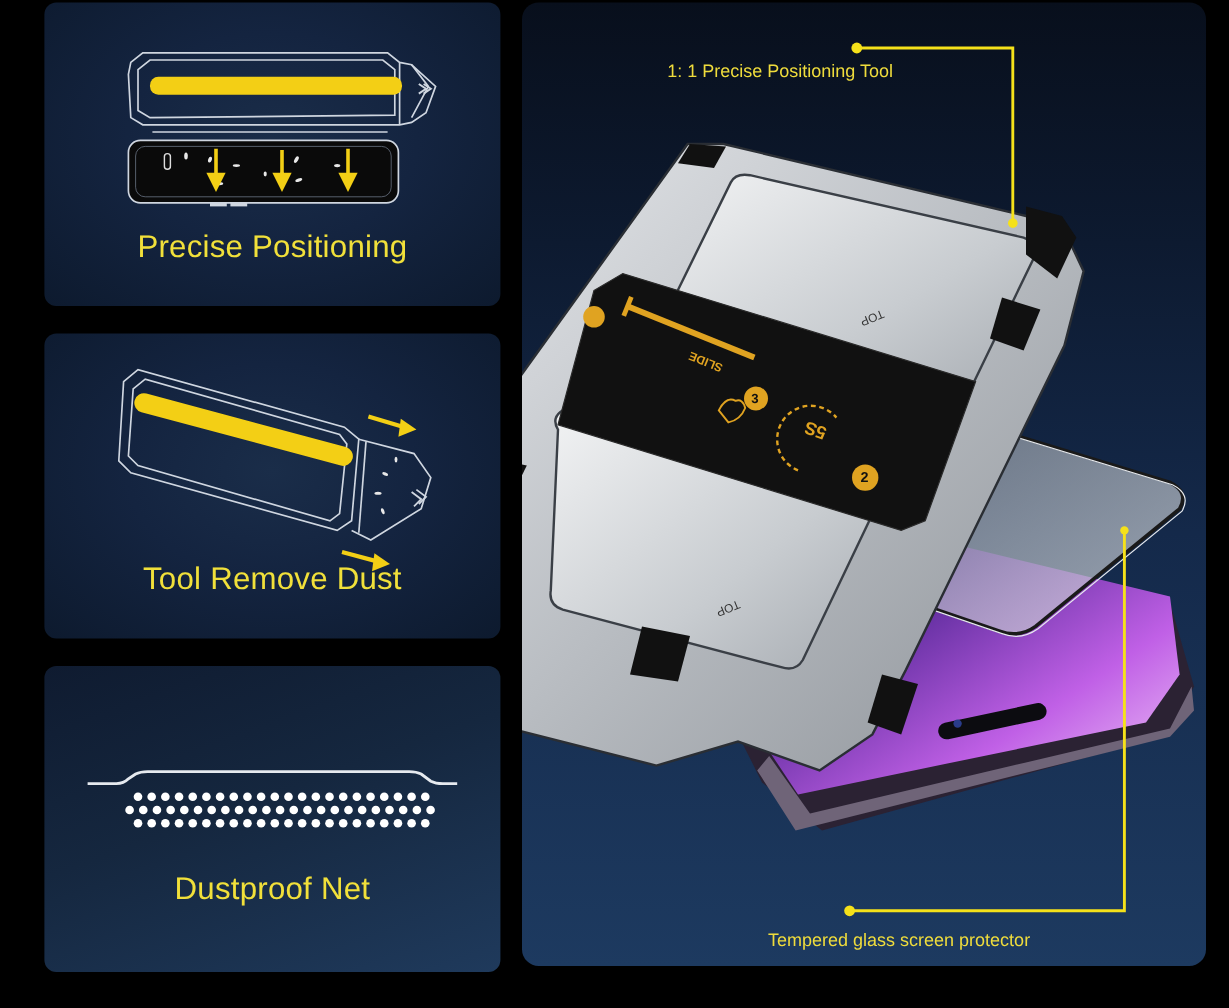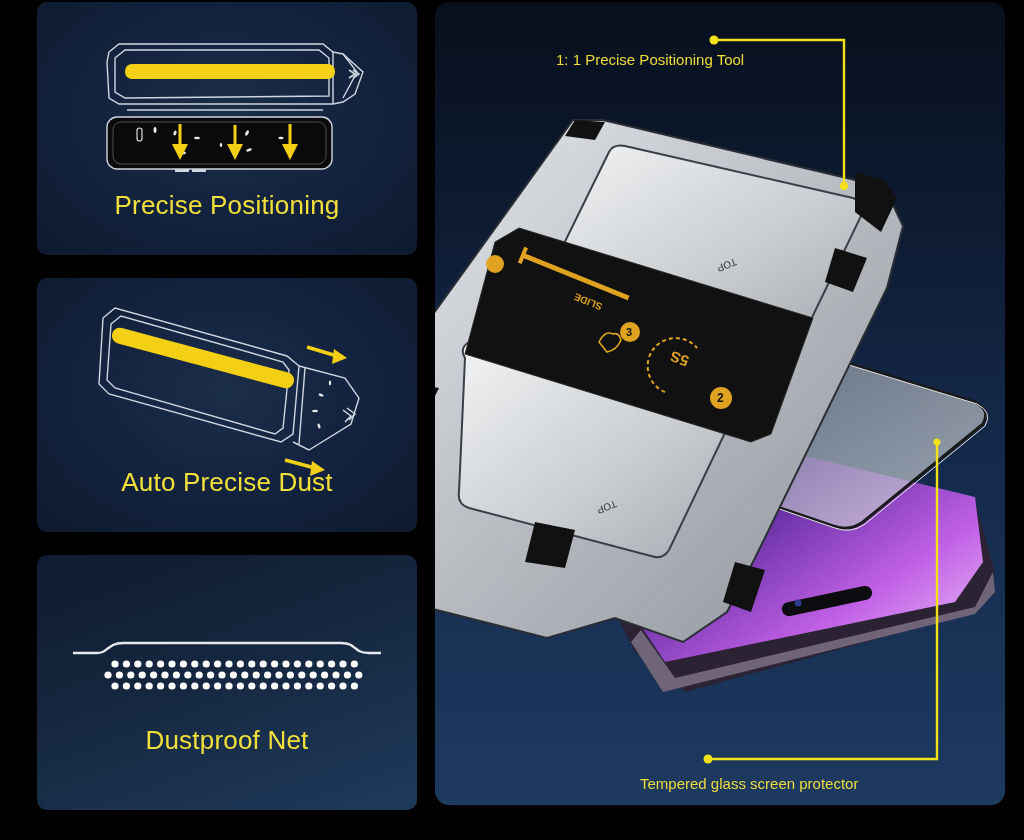--- a/index.html
+++ b/index.html
@@ -98,21 +98,21 @@
       <ellipse cx="282" cy="148" rx="1.3" ry="2.6" transform="rotate(-20 282 148)"></ellipse>
     </g>
 
     <g stroke="#f3cf15" stroke-width="3.5" fill="#f3cf15">
       <line x1="270" y1="69" x2="300" y2="78"></line>
       <polygon points="297,71 310,80 295,86" stroke="none"></polygon>
       <line x1="248" y1="182" x2="278" y2="190"></line>
       <polygon points="275,183 288,192 273,198" stroke="none"></polygon>
     </g>
   </svg>
-  <div class="label">Auto Precise Dust</div>
+  <div class="label">Tool Remove Dust</div>
 </div>
 
 <div class="card left c3" id="card3">
   <svg width="380" height="255" id="netsvg">
     <path d="M36 98 L60 98 Q66 98 70 94 L76 90 Q80 88 86 88 L304 88 Q310 88 314 90 L322 96 Q326 98 332 98 L344 98" fill="none" stroke="#e6eaef" stroke-width="2.4"></path>
     <g id="dots" fill="#ffffff">
         <circle cx="78" cy="109" r="3.6"></circle>
         <circle cx="89.4" cy="109" r="3.6"></circle>
         <circle cx="100.8" cy="109" r="3.6"></circle>
         <circle cx="112.2" cy="109" r="3.6"></circle>

